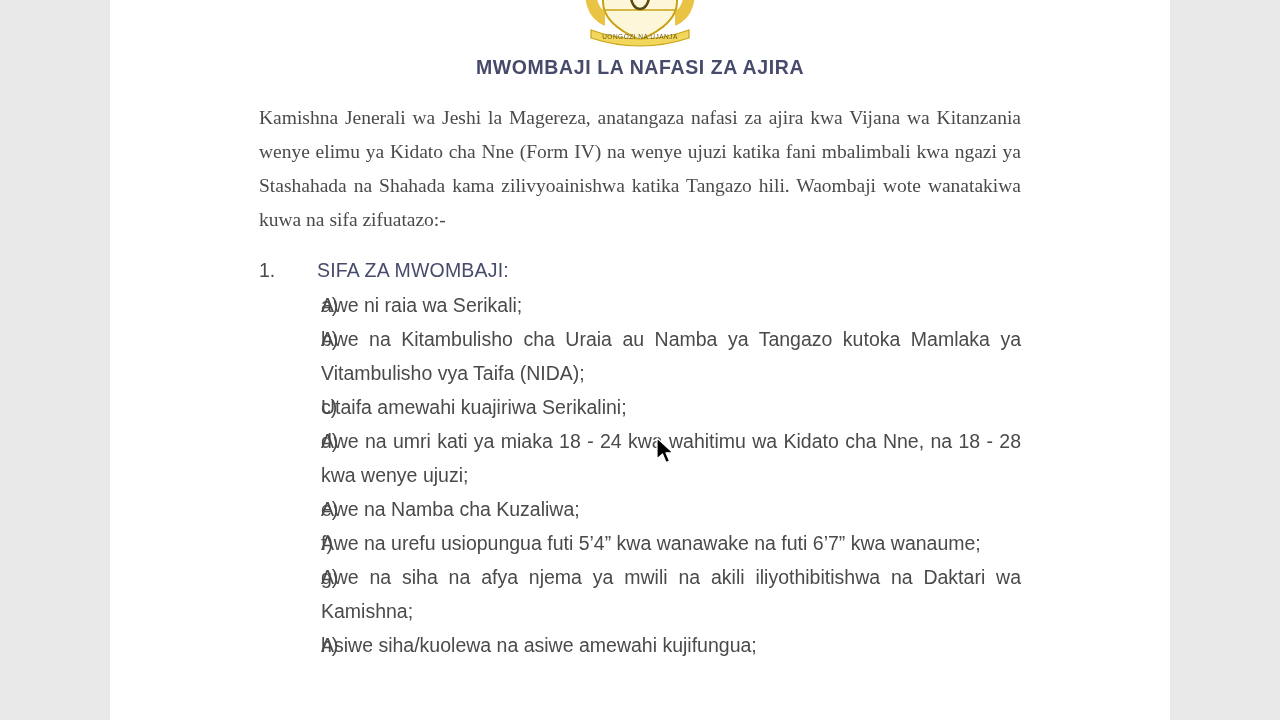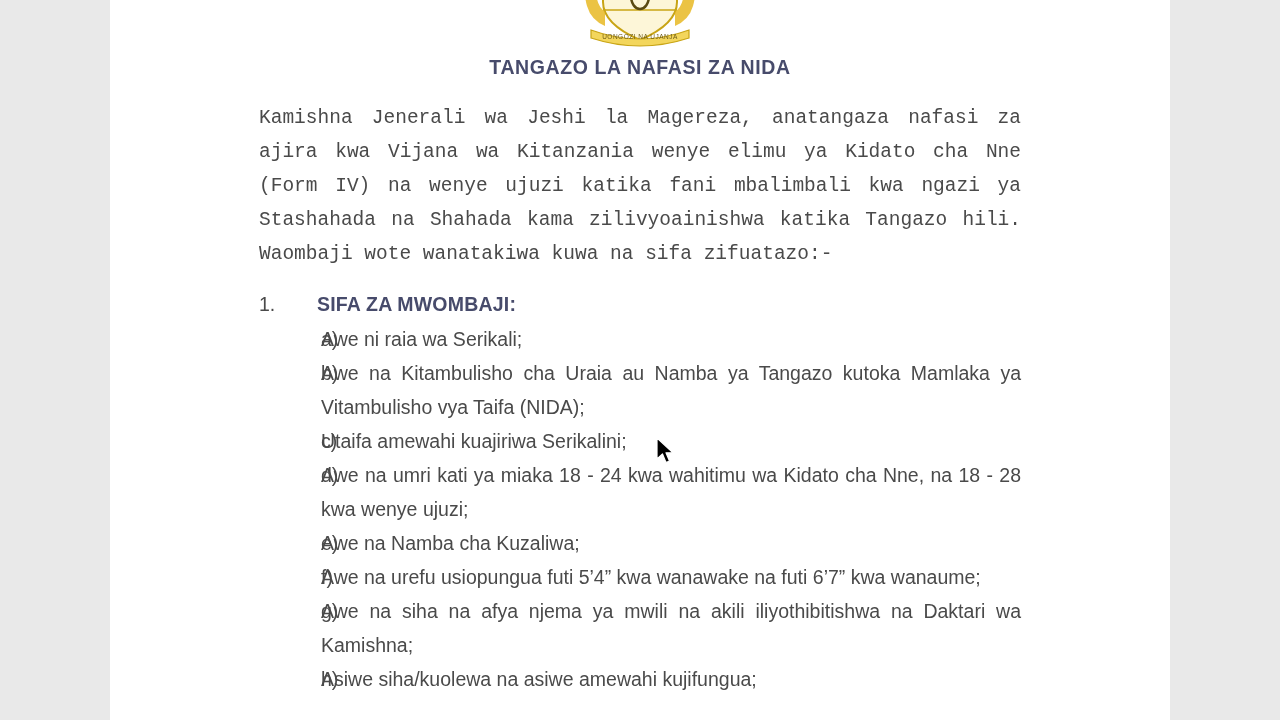--- a/index.html
+++ b/index.html
@@ -64,39 +64,39 @@
     font-family: "Liberation Sans", sans-serif;
   }
 
   
   .intro {
     font-size: 19.5px;
     line-height: 34px;
     color: #4a4a4a;
     text-align: justify;
     margin: 0 0 22px 0;
-    font-family: Liberation Mono, monospace;
+    font-family: Liberation Serif, serif;
   }
 
   
   .section {
     display: flex;
     align-items: flex-start;
     margin-bottom: 4px;
   }
   .section-num {
     width: 58px;
     flex: 0 0 58px;
     font-size: 19.5px;
     color: #4a4a4a;
     font-weight: normal;
   }
   .section-heading {
     font-size: 19.5px;
-    font-weight: bold;
+    font-weight: normal;
     color: #474b6b;
     letter-spacing: 0.2px;
   }
 
   
   .list {
     margin: 6px 0 0 0;
     padding: 0;
     list-style: none;
   }
@@ -156,21 +156,21 @@
             <path d="M30 22 Q16 34 22 54 Q26 68 40 74 L40 60 Q30 52 32 38 Z" fill="#e8b923" opacity="0.85"></path>
             <path d="M120 22 Q134 34 128 54 Q124 68 110 74 L110 60 Q120 52 118 38 Z" fill="#e8b923" opacity="0.85"></path>
 
             <path d="M26 78 Q75 96 124 78 L124 86 Q75 102 26 86 Z" fill="#f3d65c" stroke="#c8a415" stroke-width="1.2"></path>
             <text x="75" y="34" text-anchor="middle" font-family="Liberation Sans, sans-serif" font-size="7" fill="#6b5a16" letter-spacing="1">MAGEREZA</text>
             <text x="75" y="87" text-anchor="middle" font-family="Liberation Sans, sans-serif" font-size="6.5" fill="#6b5a16" letter-spacing="0.5">UONGOZI NA UJANJA</text>
           </svg>
         </div>
       </div>
 
-      <div class="doc-title">TANGAZO LA NAFASI ZA NIDA</div>
+      <div class="doc-title">MWOMBAJI LA NAFASI ZA AJIRA</div>
 
       <p class="intro">Kamishna Jenerali wa Jeshi la Magereza, anatangaza nafasi za ajira kwa Vijana wa Kitanzania wenye elimu ya Kidato cha Nne (Form IV) na wenye ujuzi katika fani mbalimbali kwa ngazi ya Stashahada na Shahada kama zilivyoainishwa katika Tangazo hili.  Waombaji wote wanatakiwa kuwa na sifa zifuatazo:-</p>
 
       <div class="section">
         <span class="section-num">1.</span>
         <span class="section-heading">SIFA ZA MWOMBAJI:</span>
       </div>
 
       <ul class="list">
         <li class="list-item">

